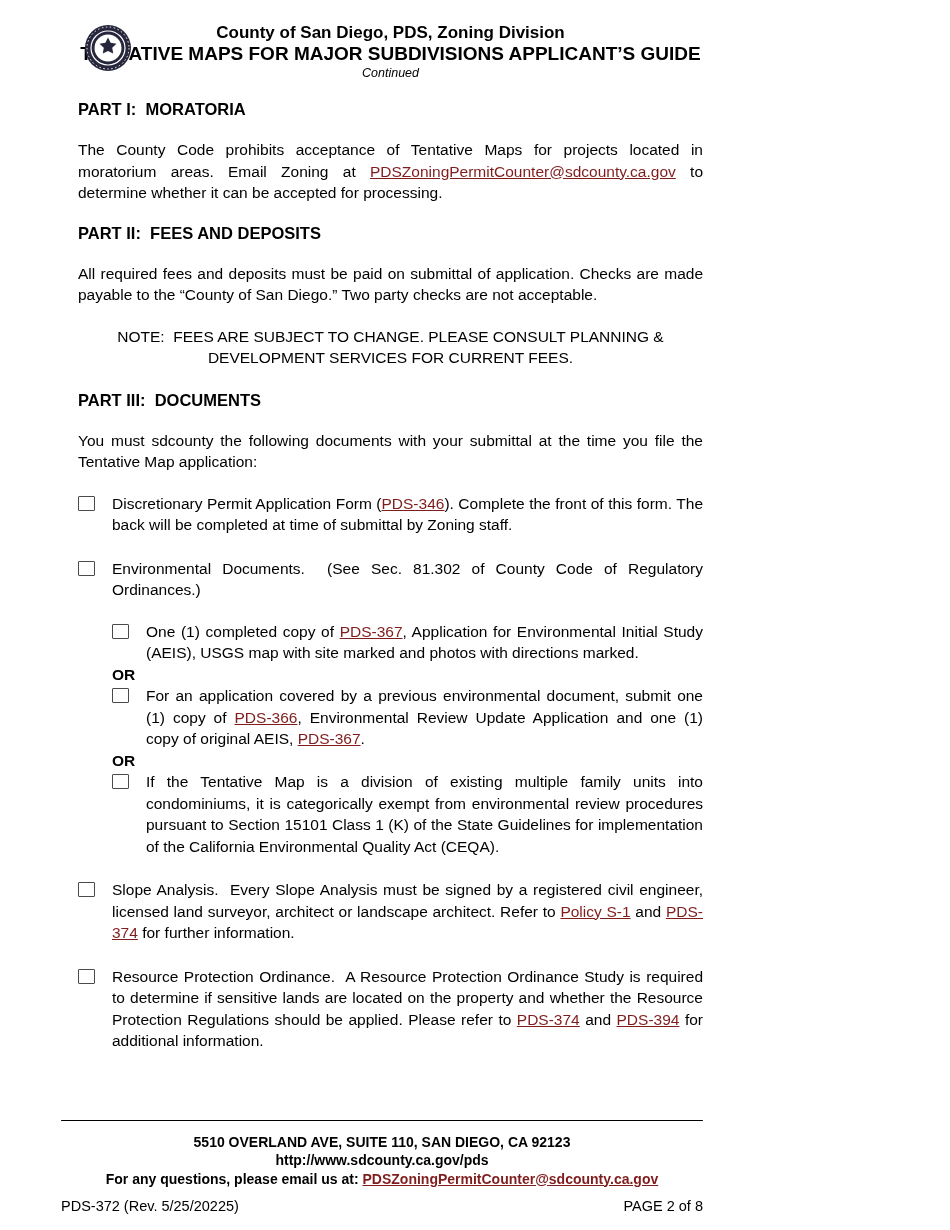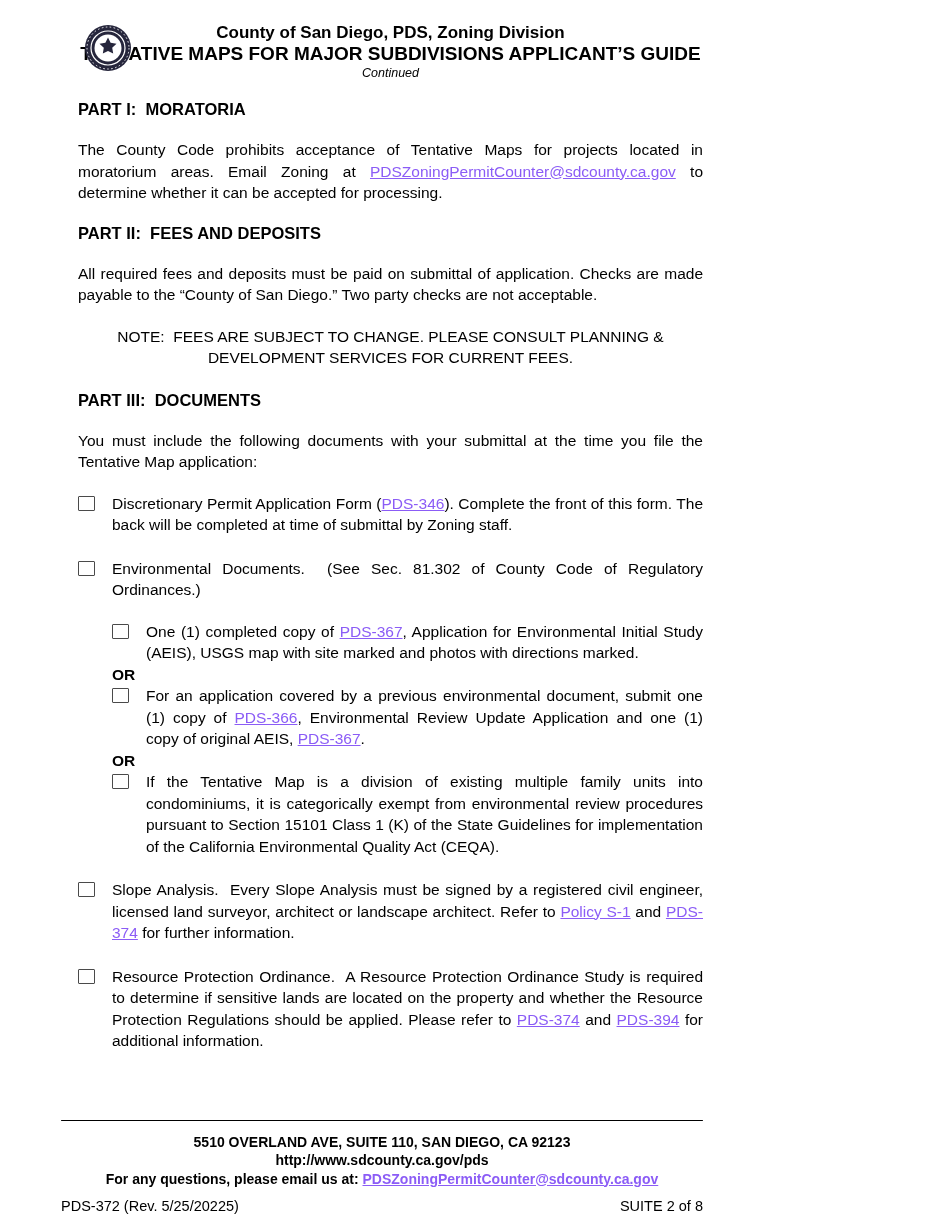--- a/index.html
+++ b/index.html
@@ -15,21 +15,21 @@
   
   .doc-header { position: relative; text-align: center; margin-bottom: 18px; }
   .seal { position: absolute; left: 6px; top: 2px; width: 48px; height: 48px; }
   .title    { font-size: 17px; font-weight: bold; line-height: 21px; }
   .subtitle { font-size: 19px; font-weight: bold; line-height: 22px; }
   .continued { font-size: 12.5px; font-style: italic; line-height: 17px; }
 
   
   .part-heading { font-size: 16.5px; font-weight: bold; margin: 18px 0 20px; }
   .para { font-size: 15.5px; line-height: 21.5px; text-align: justify; margin: 0 0 20px; }
-  .link { color: #8b5cf6; text-decoration: underline; cursor: pointer; }
+  .link { color: #7f1d1d; text-decoration: underline; cursor: pointer; }
   .bold { font-weight: normal; }
   .note { font-size: 15.5px; line-height: 21.5px; text-align: center; width: 580px; margin: 20px auto 22px; }
 
   
   .check-row { display: flex; margin: 0 0 22px; font-size: 15.5px; line-height: 21.5px; }
   .checkbox {
     flex: 0 0 17px; width: 17px; height: 15px;
     border: 1.6px solid #4a4a4a; border-radius: 1px;
     margin: 3px 17px 0 0; background: #fff;
   }
@@ -67,21 +67,21 @@
   </header>
 
   <h2 class="part-heading">PART I:&nbsp; MORATORIA</h2>
   <p class="para"><span>The County Code prohibits acceptance of Tentative Maps for projects located in moratorium areas.  Email Zoning at </span><a class="link">PDSZoningPermitCounter@sdcounty.ca.gov</a><span> to determine whether it can be accepted for processing.</span></p>
 
   <h2 class="part-heading">PART II:&nbsp; FEES AND DEPOSITS</h2>
   <p class="para">All required fees and deposits must be paid on submittal of application.  Checks are made payable to the “County of San Diego.”  Two party checks are not acceptable.</p>
   <div class="note"><span class="bold">NOTE:</span><span>&nbsp; FEES ARE SUBJECT TO CHANGE.  PLEASE CONSULT PLANNING &amp; DEVELOPMENT SERVICES FOR CURRENT FEES.</span></div>
 
   <h2 class="part-heading">PART III:&nbsp; DOCUMENTS</h2>
-  <p class="para">You must include the following documents with your submittal at the time you file the Tentative Map application:</p>
+  <p class="para">You must sdcounty the following documents with your submittal at the time you file the Tentative Map application:</p>
 
   <div class="check-row">
     <span class="checkbox"></span>
     <div class="check-text"><span class="bold">Discretionary Permit Application Form</span><span> (</span><a class="link">PDS-346</a><span>).  Complete the front of this form.  The back will be completed at time of submittal by Zoning staff.</span></div>
   </div>
 
   <div class="check-row">
     <span class="checkbox"></span>
     <div class="check-text">
       <span class="bold">Environmental Documents.</span><span>&nbsp; (See Sec. 81.302 of County Code of Regulatory Ordinances.)</span>
@@ -116,17 +116,17 @@
 
   <footer class="doc-footer">
     <hr class="footer-rule">
     <div class="footer-center">
       <div>5510 OVERLAND AVE, SUITE 110, SAN DIEGO, CA 92123</div>
       <div>http://www.sdcounty.ca.gov/pds</div>
       <div><span>For any questions, please email us at: </span><a class="link">PDSZoningPermitCounter@sdcounty.ca.gov</a></div>
     </div>
     <div class="footer-row">
       <span>PDS-372  (Rev. 5/25/20225)</span>
-      <span><span>SUITE </span><span class="bold">2</span><span> of </span><span class="bold">8</span></span>
+      <span><span>PAGE </span><span class="bold">2</span><span> of </span><span class="bold">8</span></span>
     </div>
   </footer>
 
 </div>
 
 </body></html>

